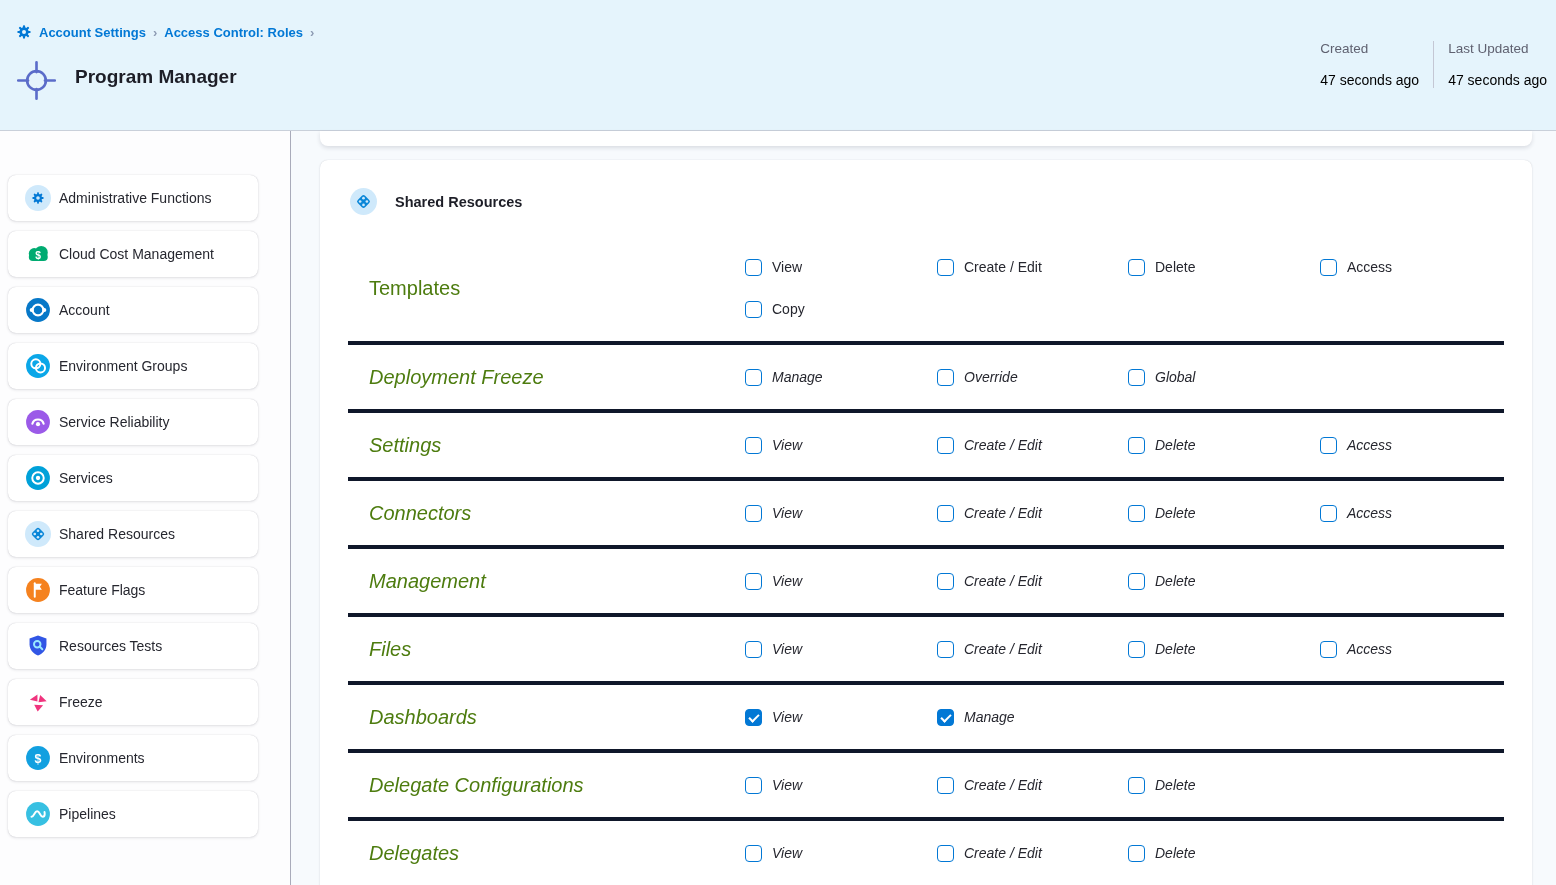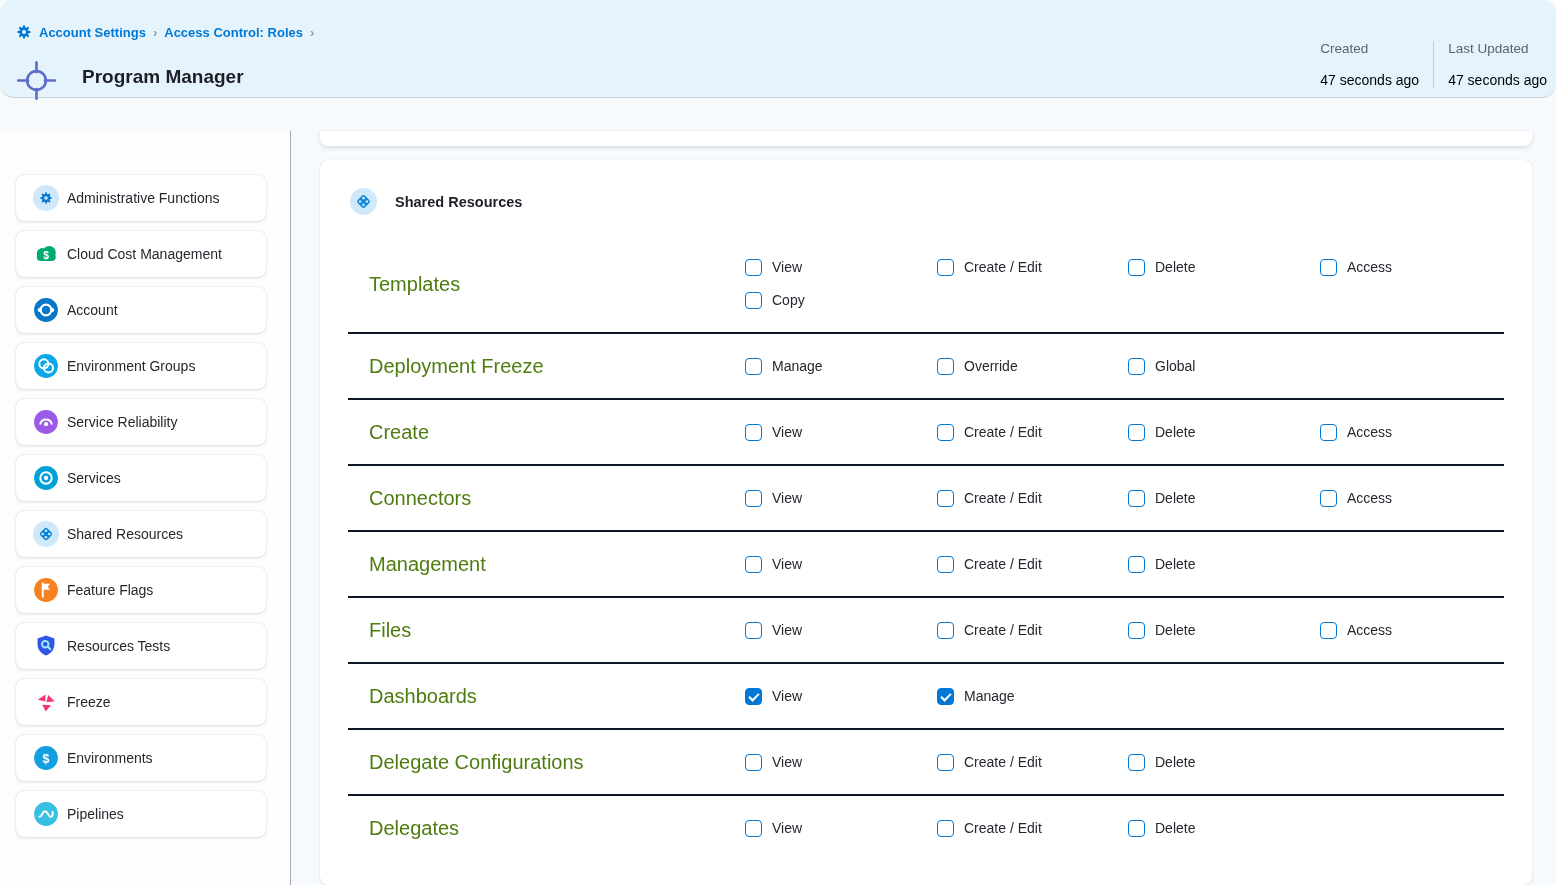--- a/index.html
+++ b/index.html
@@ -6,40 +6,40 @@
   html,body { margin:0; padding:0; }
   body {
     width:1556px; height:885px; overflow:hidden;
     font-family:"Liberation Sans", sans-serif;
     background:#f6fafd; color:#26272f;
   }
   .sprite { position:absolute; width:0; height:0; overflow:hidden; }
 
   
   .topbar {
-    position:absolute; top:0; left:0; width:1556px; height:98px;
-    background:#e5f4fc; border-bottom:1px solid #c9d0da;border-radius:14px;
+    position:absolute; top:0; left:0; width:1556px; height:131px;
+    background:#e5f4fc; border-bottom:1px solid #c9d0da;
   }
   .crumbs { position:absolute; left:16px; top:24px; display:flex; align-items:center; gap:7px; font-size:13px; }
   .crumb-gear { width:16px; height:16px; }
   a.crumb { color:#0278d5; font-weight:bold; text-decoration:none; cursor:pointer; }
   .crumb-sep { color:#8d9bb3; font-size:13px; font-weight:bold; }
   .title-target { position:absolute; left:14px; top:58px; width:45px; height:45px; }
-  .page-title { position:absolute; left:82px; top:66px; margin:0; font-size:19px; font-weight:bold; color:#1d1e27; }
+  .page-title { position:absolute; left:75px; top:66px; margin:0; font-size:19px; font-weight:bold; color:#1d1e27; }
   .meta { position:absolute; top:41px; right:9px; display:flex; align-items:stretch; }
   .meta-col { display:flex; flex-direction:column; gap:16px; }
   .meta-label { font-size:13.5px; color:#5f6170; }
   .meta-value { font-size:14px; color:#000000; }
   .meta-divider { width:1px; background:#c4c7d4; margin:0 14px; }
 
   
   .page-body { position:absolute; top:131px; left:0; width:1556px; bottom:0; display:flex; }
   .sidebar {
     width:291px; flex:none; background:#fdfdfe;
-    border-right:1px solid #a9abba; padding:44px 0 0 16px;
+    border-right:1px solid #a9abba; padding:44px 0 0 8px;
   }
   .side-item {
     width:250px; height:46px; background:#fff; border-radius:8px;
     box-shadow:0 0 1px rgba(40,41,61,.25), 0 1px 3px rgba(40,41,61,.12);
     display:flex; align-items:center; padding-left:17px; margin-bottom:10px; cursor:pointer;
   }
   .side-icon { width:26px; height:26px; flex:none; }
   .side-label { margin-left:8px; font-size:14px; color:#26272f; }
 
   .content { flex:1; position:relative; background:#f7fafd; }
@@ -55,23 +55,23 @@
   }
   .card-head { display:flex; align-items:center; gap:18px; padding:28px 28px 20px 30px; }
   .sect-icon { width:27px; height:27px; flex:none; }
   .sect-title { margin:0; font-size:14.5px; font-weight:bold; color:#1d1e27; }
 
   
   .perm-row {
     display:grid; grid-template-columns:397px 192px 191px 192px 1fr;
     margin:0 28px; padding:21px 0; min-height:65px;
   }
-  .perm-row + .perm-row { border-top:2px solid #0f172a; }
+  .perm-row + .perm-row { border-top:4px solid #0f172a;font-style:italic; }
   .perm-label { font-size:20px; line-height:22px; color:#4d7c0f; padding-left:21px; align-self:center; }
-  .perm-cell { display:flex; flex-direction:column; gap:11px; align-self:start;text-align:center; }
+  .perm-cell { display:flex; flex-direction:column; gap:20px; align-self:start;text-align:center; }
   .perm-item { display:flex; align-items:center; gap:10px; height:22px; cursor:pointer; }
   .cb {
     width:17px; height:17px; flex:none; position:relative;
     border:1.6px solid #0278d5; border-radius:4px; background:#fff;
   }
   .cb.checked { background:#0278d5; border-color:#0278d5; }
   .cb.checked::after {
     content:""; position:absolute; left:3px; top:4px; width:8px; height:4px;
     border-left:2px solid #fff; border-bottom:2px solid #fff; transform:rotate(-45deg);
   }
@@ -339,21 +339,21 @@
               </div>
               <div class="perm-cell">
                 <label class="perm-item">
                   <span class="cb"></span>
                   <span class="perm-text">Global</span>
                 </label>
               </div>
               <div class="perm-cell"></div>
             </div>
             <div class="perm-row">
-              <div class="perm-label">Create</div>
+              <div class="perm-label">Settings</div>
               <div class="perm-cell">
                 <label class="perm-item">
                   <span class="cb"></span>
                   <span class="perm-text">View</span>
                 </label>
               </div>
               <div class="perm-cell">
                 <label class="perm-item">
                   <span class="cb"></span>
                   <span class="perm-text">Create / Edit</span>

